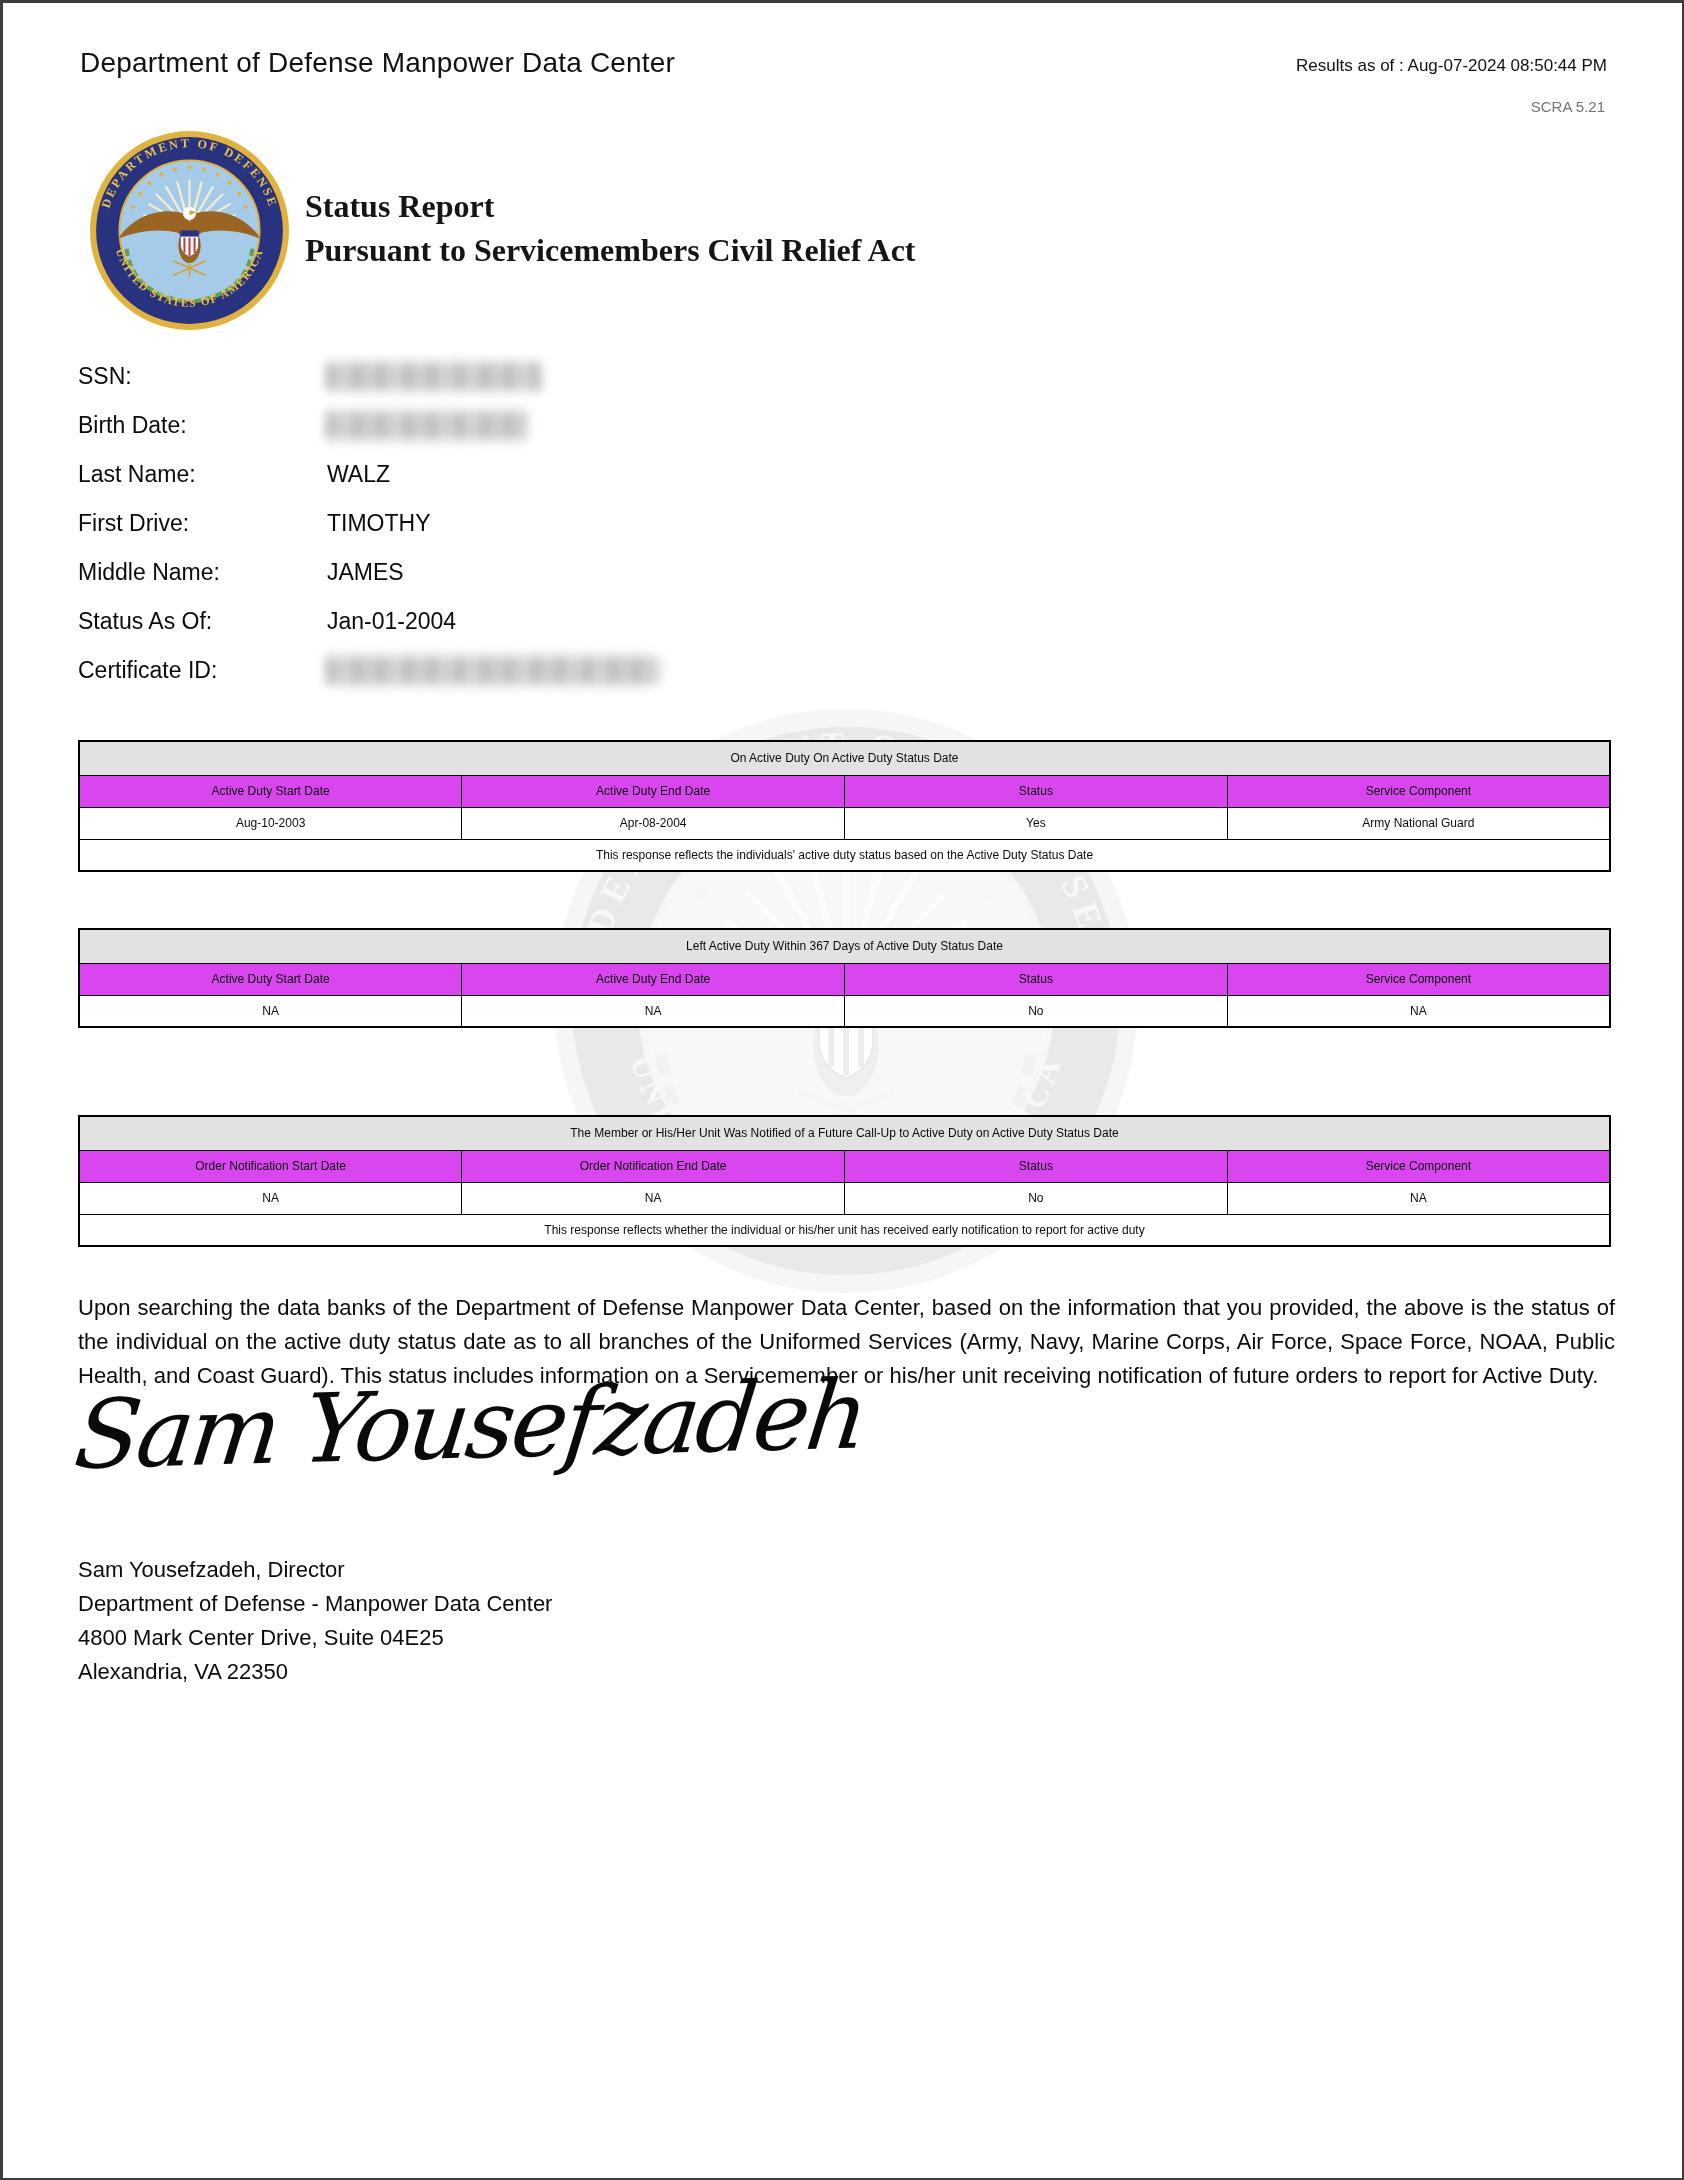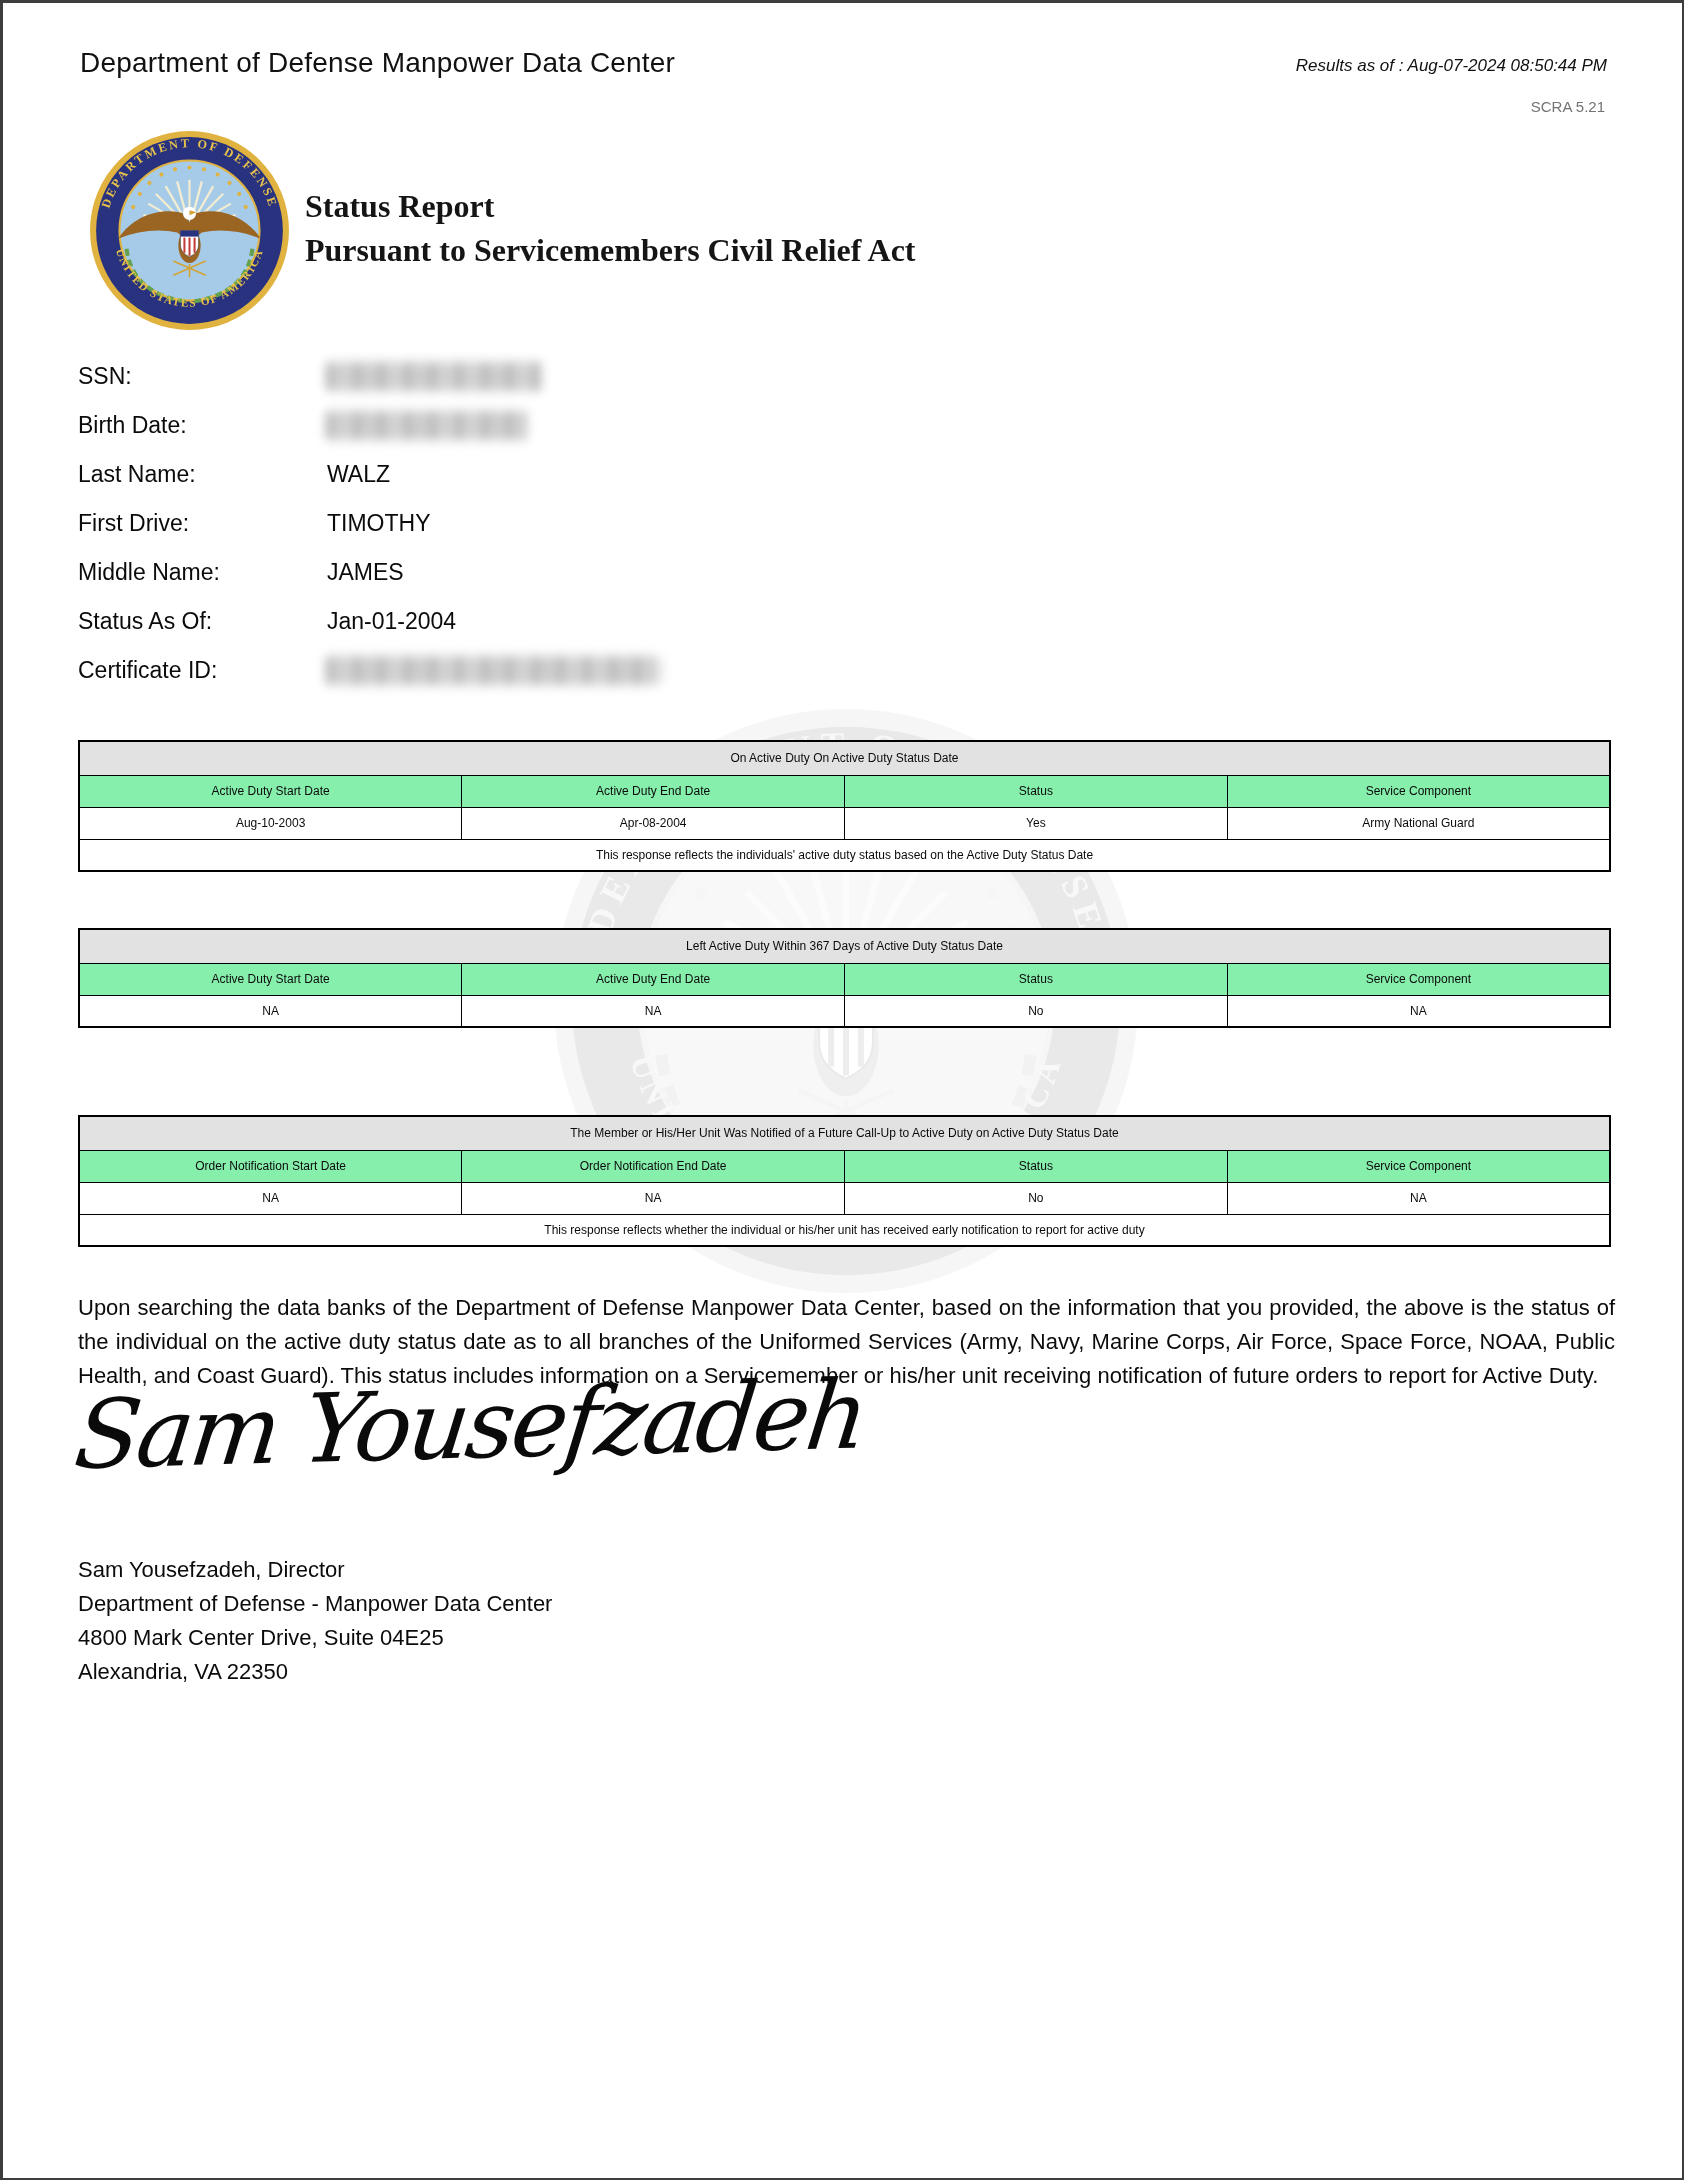--- a/index.html
+++ b/index.html
@@ -5,21 +5,21 @@
   * { margin:0; padding:0; box-sizing:border-box; }
   html,body { background:#ffffff; }
   body { font-family:"Liberation Sans", sans-serif; color:#000; }
   .page {
     position:relative; width:1685px; height:2181px; background:#fff;
     border:3.4px solid #3d3d3d; overflow:hidden;
   }
 
   
   .hdr-title { position:absolute; left:77px; top:44px; font-size:28px; color:#111; letter-spacing:0.2px; }
-  .hdr-results { position:absolute; right:75px; top:53px; font-size:17px; color:#111;font-style:italic; }
+  .hdr-results { position:absolute; right:75px; top:53px; font-size:17px; color:#111; }
   .hdr-version { position:absolute; right:77px; top:95px; font-size:15px; color:#737373; }
 
   
   .seal-main { position:absolute; left:85px; top:126px; width:203px; height:203px; }
   .seal-watermark {
     position:absolute; left:545px; top:700px; width:596px; height:596px;
     opacity:0.10; filter:grayscale(100%); pointer-events:none;
   }
 
   
@@ -40,21 +40,21 @@
   .red-ssn { width:215px; } .red-bd { width:201px; } .red-cid { width:334px; }
 
   
   .scra-table { position:absolute; left:75px; width:1533px; border-collapse:collapse; table-layout:fixed; background:#fff; }
   .t1 { top:737px; } .t2 { top:925px; } .t3 { top:1112px; }
   .scra-table td {
     border:1.7px solid #000; height:32px; text-align:center; vertical-align:middle;
     font-size:12px; color:#0b0b0b; padding:0 19px; overflow:hidden;
   }
   .scra-table { border:2.6px solid #000; }
-  .scra-table td.hd { background:#86efac; }
+  .scra-table td.hd { background:#d946ef; }
   .scra-table td.ttl { background:#e2e2e2; height:34px; }
   .scra-table td.note { background:#fff; }
 
   
   .body-par {
     position:absolute; left:75px; top:1288px; width:1537px;
     font-size:22px; line-height:34px; text-align:justify; color:#0b0b0b;
   }
 
   

